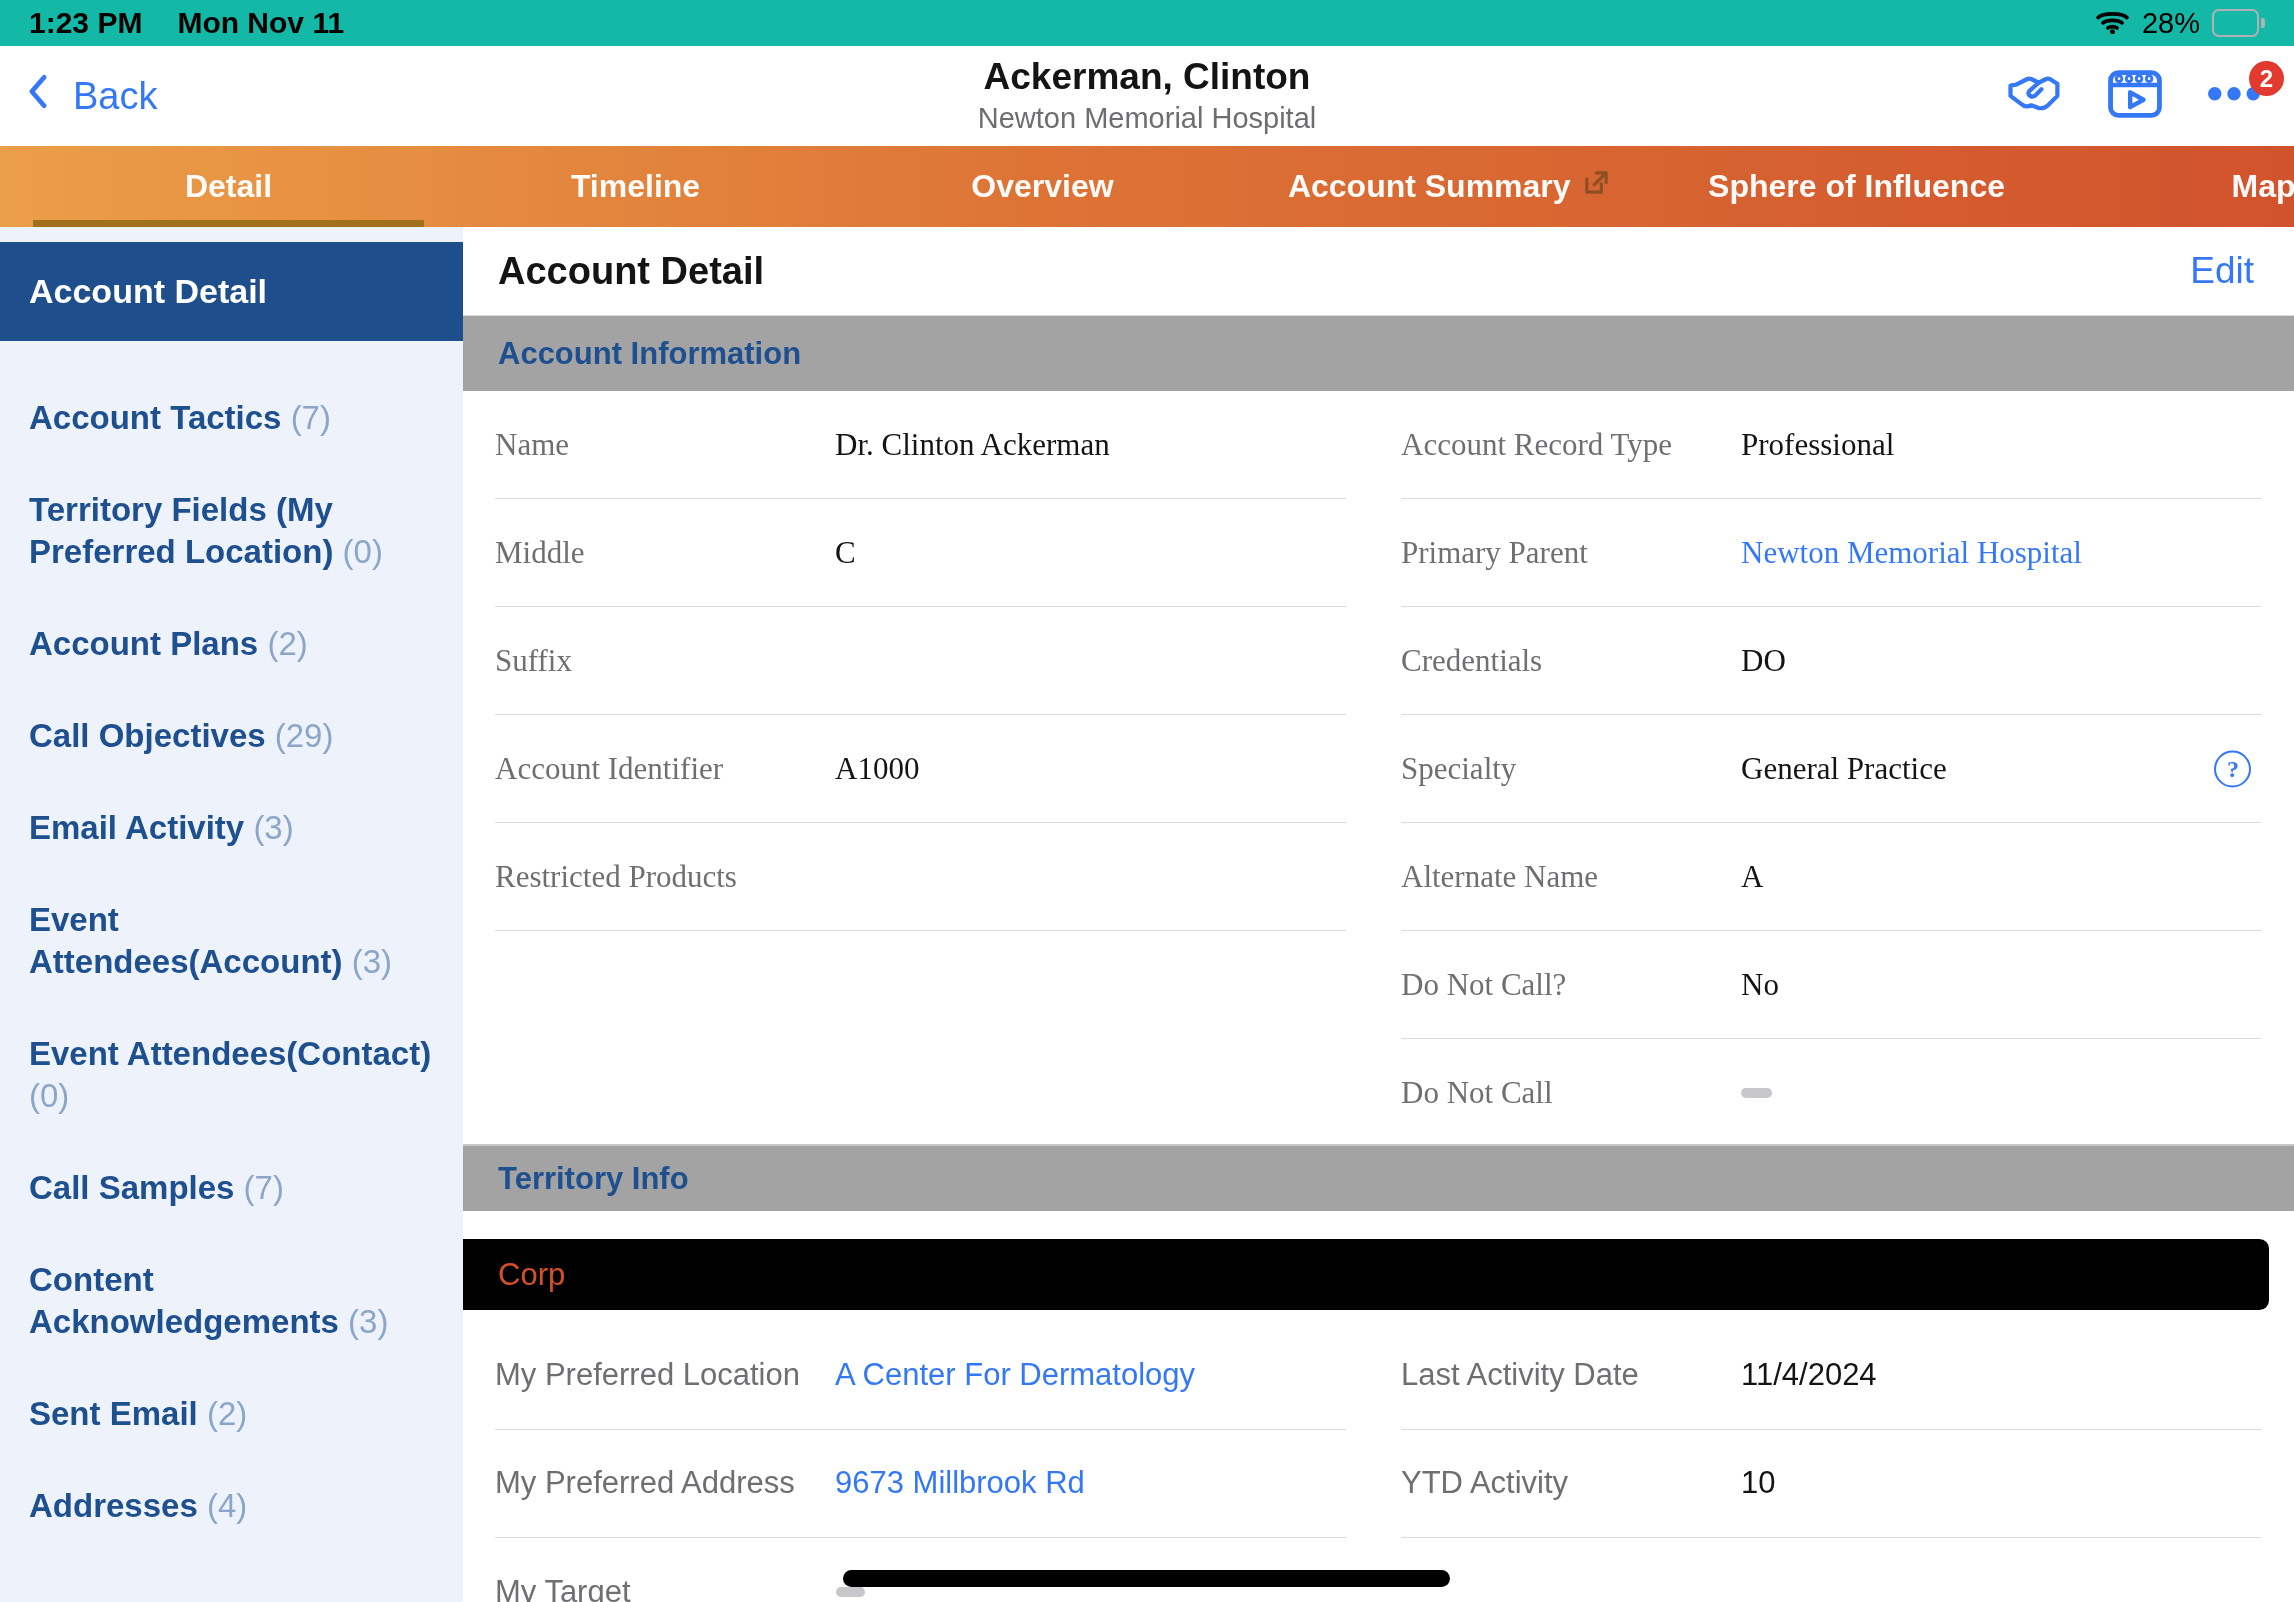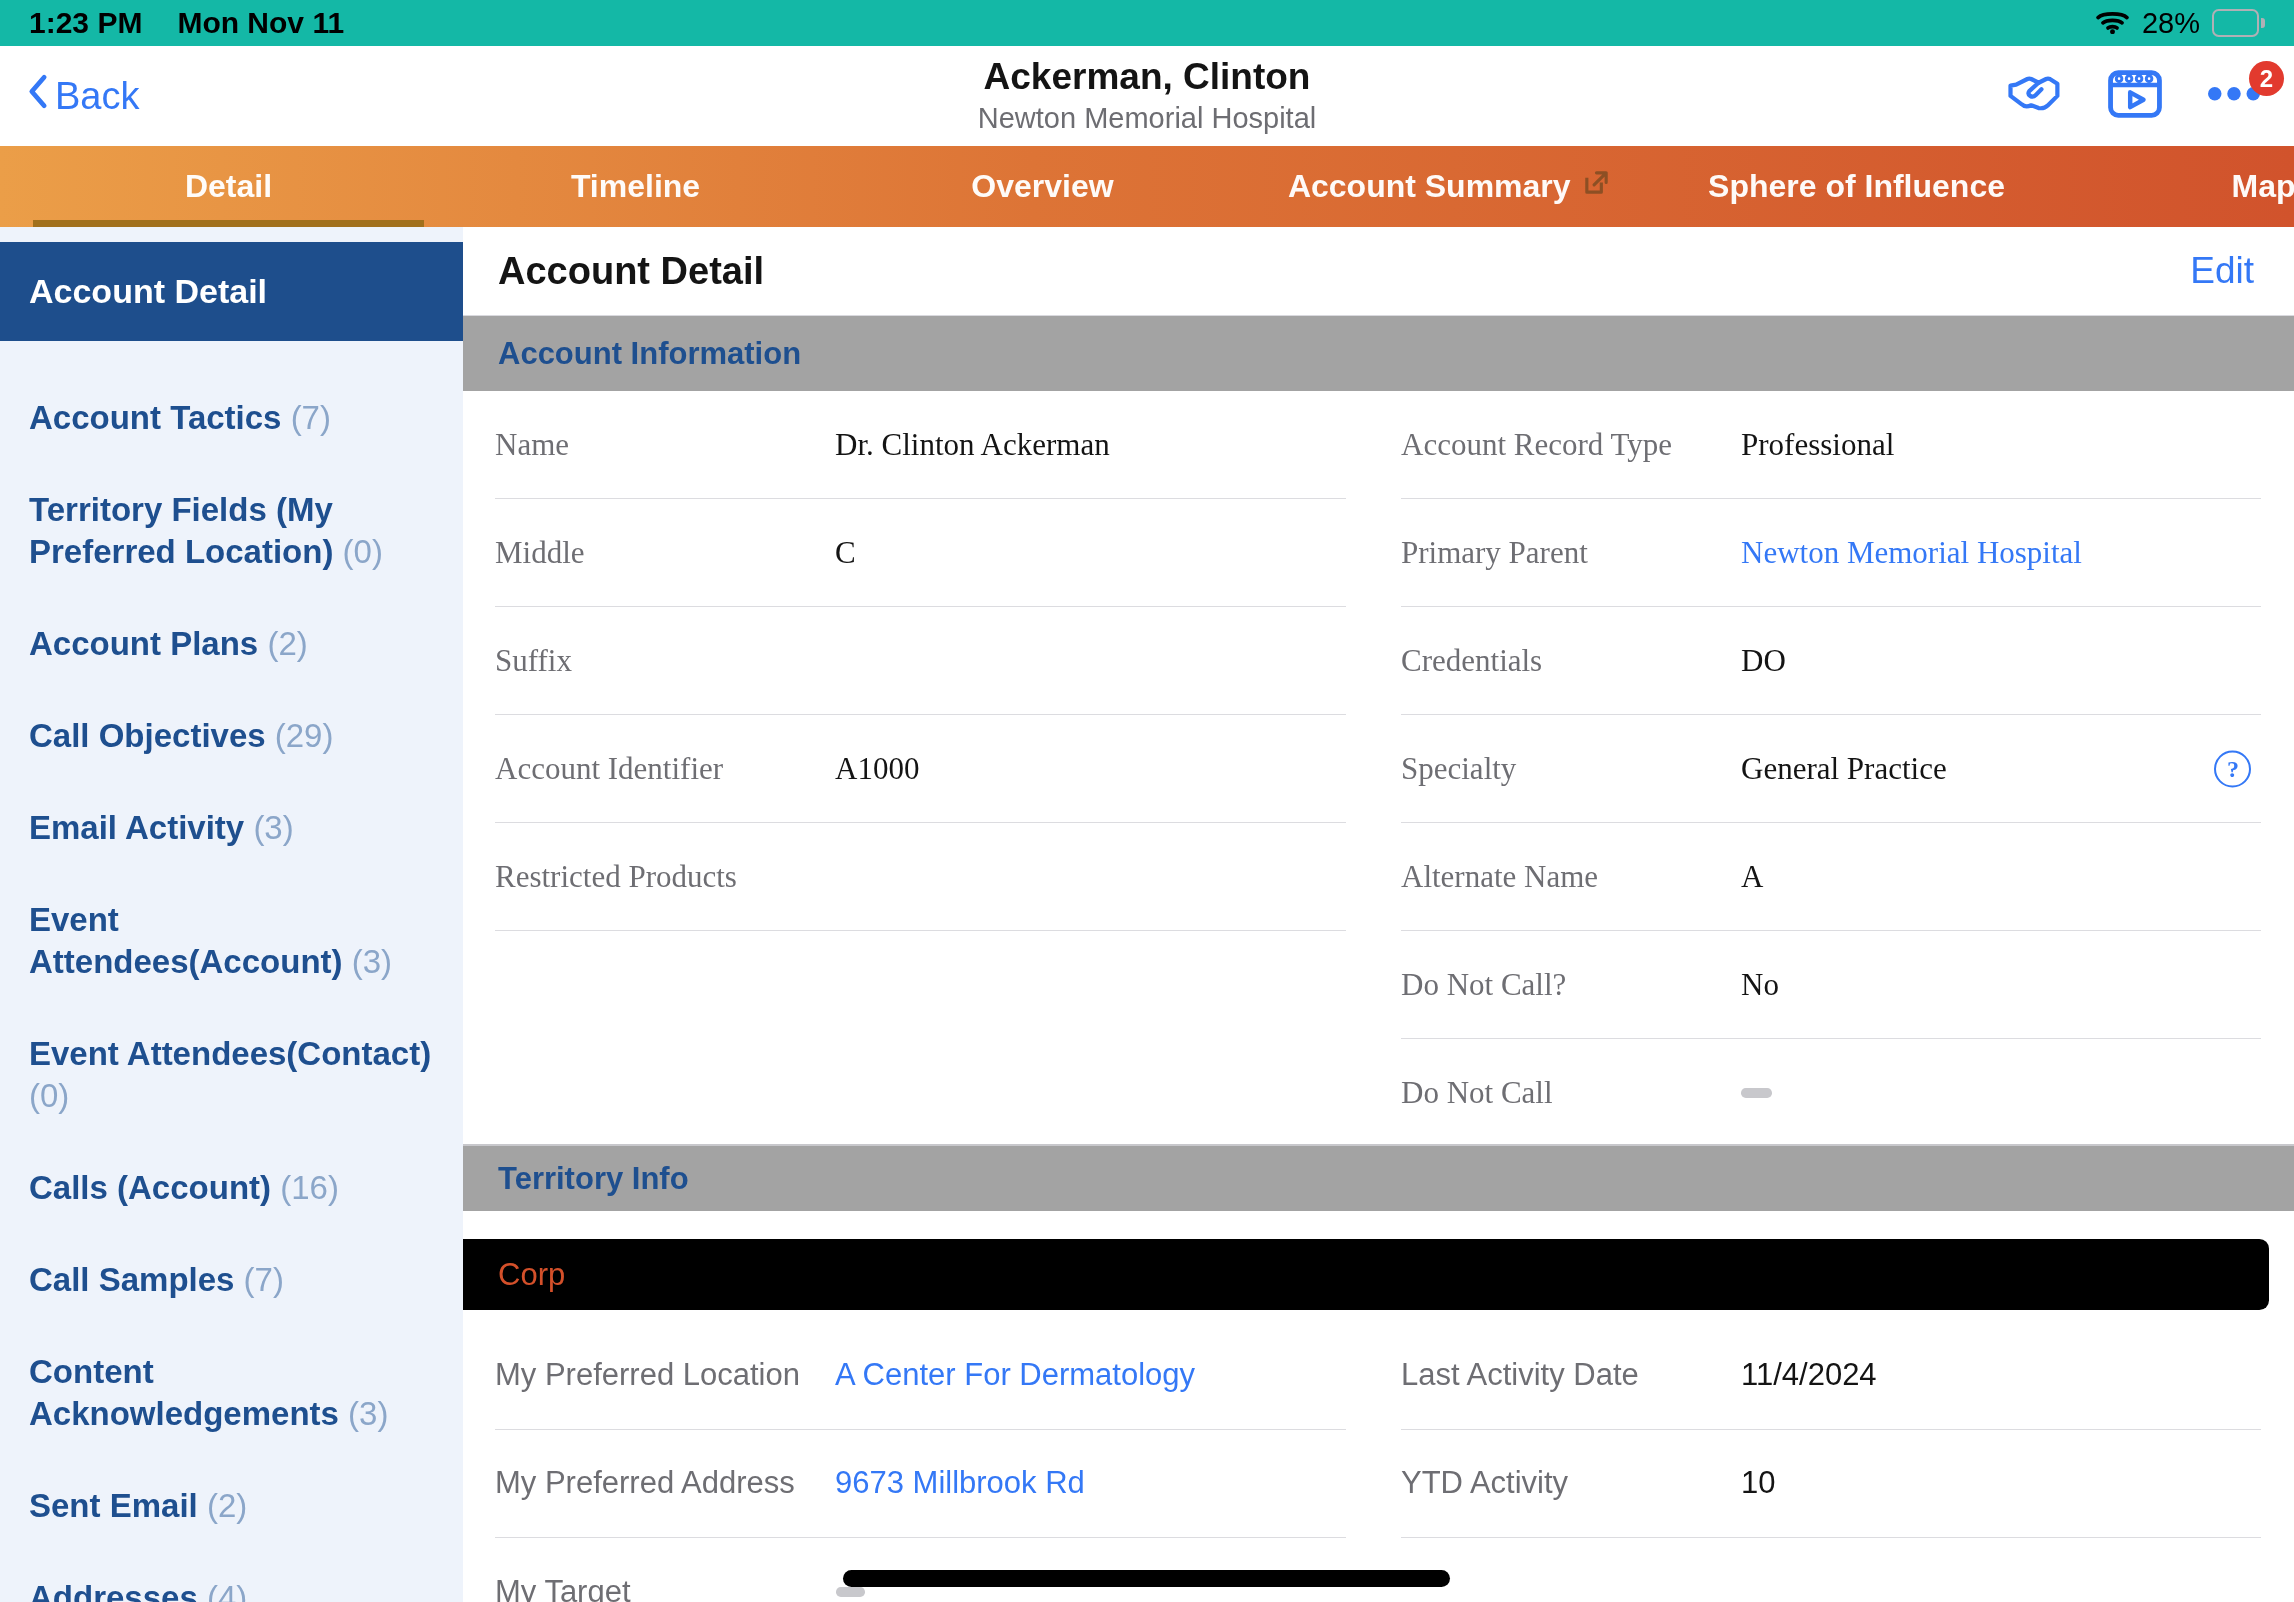--- a/index.html
+++ b/index.html
@@ -19,21 +19,21 @@
   .sb-right{display:flex;align-items:center;gap:11.5px;}
   .sb-pct{font-size:29px;font-weight:500;color:#000;}
   .batt{display:flex;align-items:center;}
   .batt-body{width:40px;height:21px;border:2.4px solid #b0b0b5;border-radius:6.7px;
     padding:1.9px;box-sizing:content-box;}
   .batt-fill{width:11.5px;height:100%;background:#f6c944;border-radius:2.9px;}
   .batt-cap{width:3.8px;height:9.6px;background:#b0b0b5;border-radius:0 2.9px 2.9px 0;margin-left:1.9px;}
   
   .navbar{position:absolute;left:0;top:46px;width:100%;height:100px;background:#fff;}
   .back-btn{position:absolute;left:25px;top:50%;transform:translateY(-50%);
-    display:flex;align-items:center;gap:5px;color:#3478f6;font-size:38px;font-weight:500;cursor:pointer;}
+    display:flex;align-items:center;gap:23px;color:#3478f6;font-size:38px;font-weight:500;cursor:pointer;}
   .titlebox{position:absolute;left:50%;transform:translateX(-50%);top:7.7px;text-align:center;width:865px;}
   .nav-title{font-size:37px;font-weight:700;color:#141414;line-height:46px;}
   .nav-sub{font-size:29px;color:#6d6d72;line-height:37px;}
   .nav-actions{position:absolute;right:33px;top:50%;transform:translateY(-50%);
     display:flex;align-items:center;gap:44px;}
   .icon-btn{position:relative;display:flex;align-items:center;justify-content:center;cursor:pointer;}
   .badge{position:absolute;top:-25px;right:-23px;width:35px;height:35px;border-radius:50%;
     background:#e23a2e;color:#fff;font-size:24px;font-weight:700;
     display:flex;align-items:center;justify-content:center;}
   
@@ -190,21 +190,20 @@
     <span>Account Detail</span>
   </div>
   <div class="side-list">
     <div class="side-item"><span>Account Tactics</span> <span class="side-count">(7)</span></div>
     <div class="side-item"><span>Territory Fields (My Preferred Location)</span> <span class="side-count">(0)</span></div>
     <div class="side-item"><span>Account Plans</span> <span class="side-count">(2)</span></div>
     <div class="side-item"><span>Call Objectives</span> <span class="side-count">(29)</span></div>
     <div class="side-item"><span>Email Activity</span> <span class="side-count">(3)</span></div>
     <div class="side-item"><span>Event Attendees(Account)</span> <span class="side-count">(3)</span></div>
     <div class="side-item"><span>Event Attendees(Contact)</span> <span class="side-count">(0)</span></div>
-    <div class="side-item"><span>Calls (Account)</span> <span class="side-count">(16)</span></div>
     <div class="side-item"><span>Call Samples</span> <span class="side-count">(7)</span></div>
     <div class="side-item"><span>Content Acknowledgements</span> <span class="side-count">(3)</span></div>
     <div class="side-item"><span>Sent Email</span> <span class="side-count">(2)</span></div>
     <div class="side-item"><span>Addresses</span> <span class="side-count">(4)</span></div>
   </div>
 </div>
 
 <div class="content">
   <div class="c-header">
     <span class="c-title">Account Detail</span>

